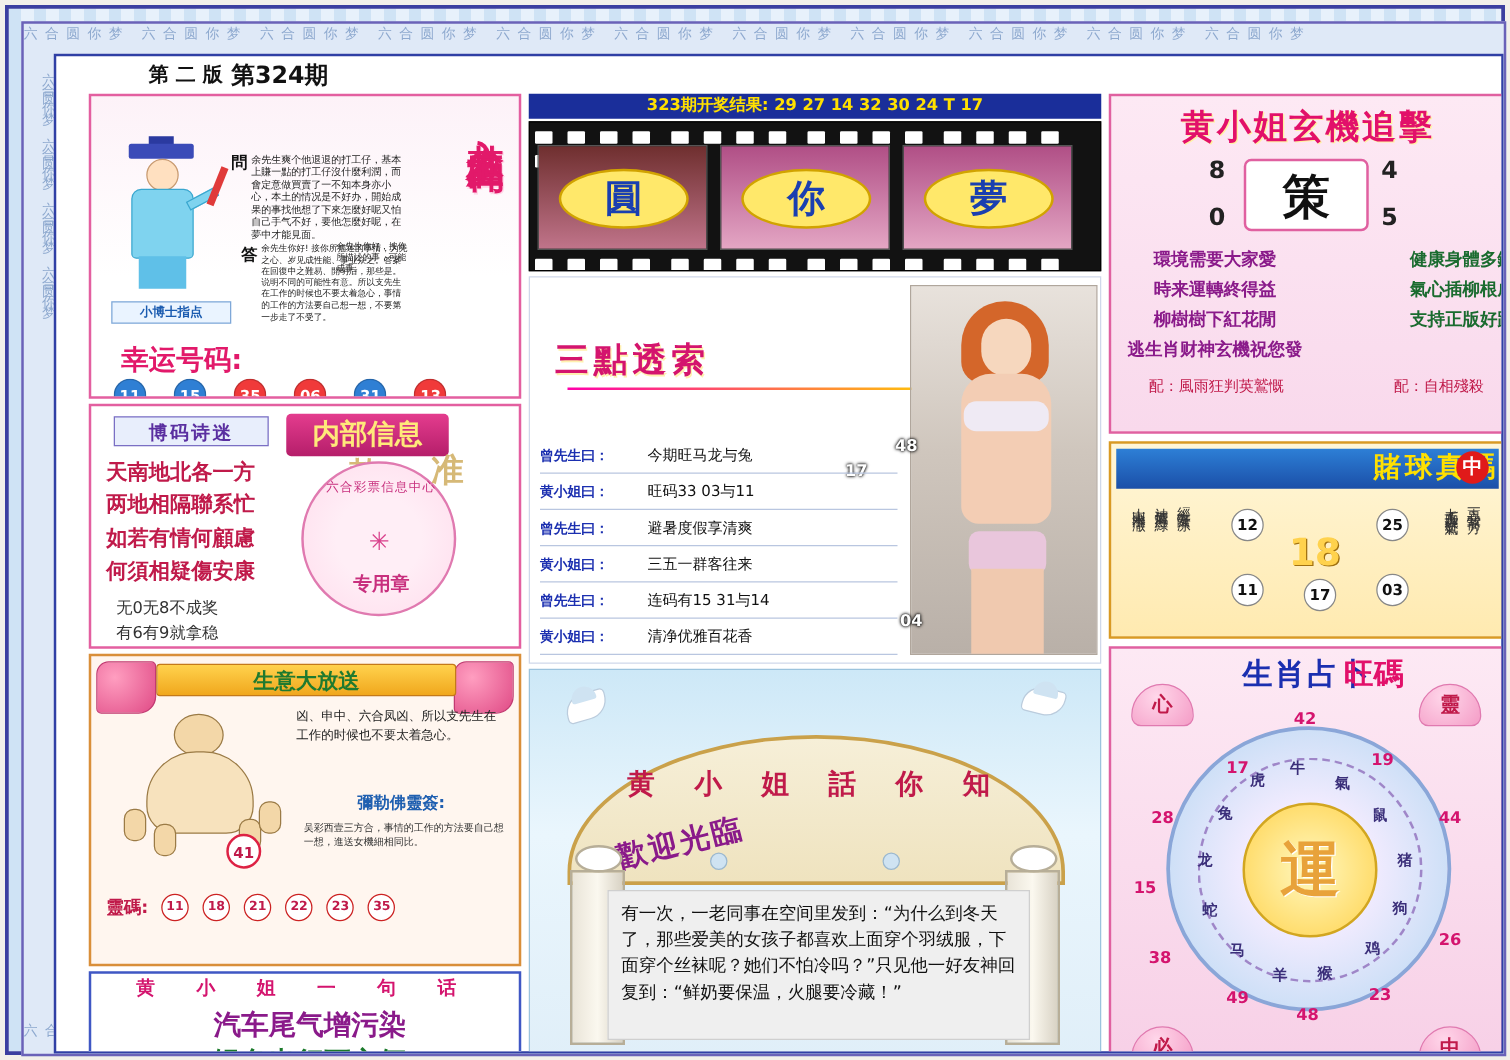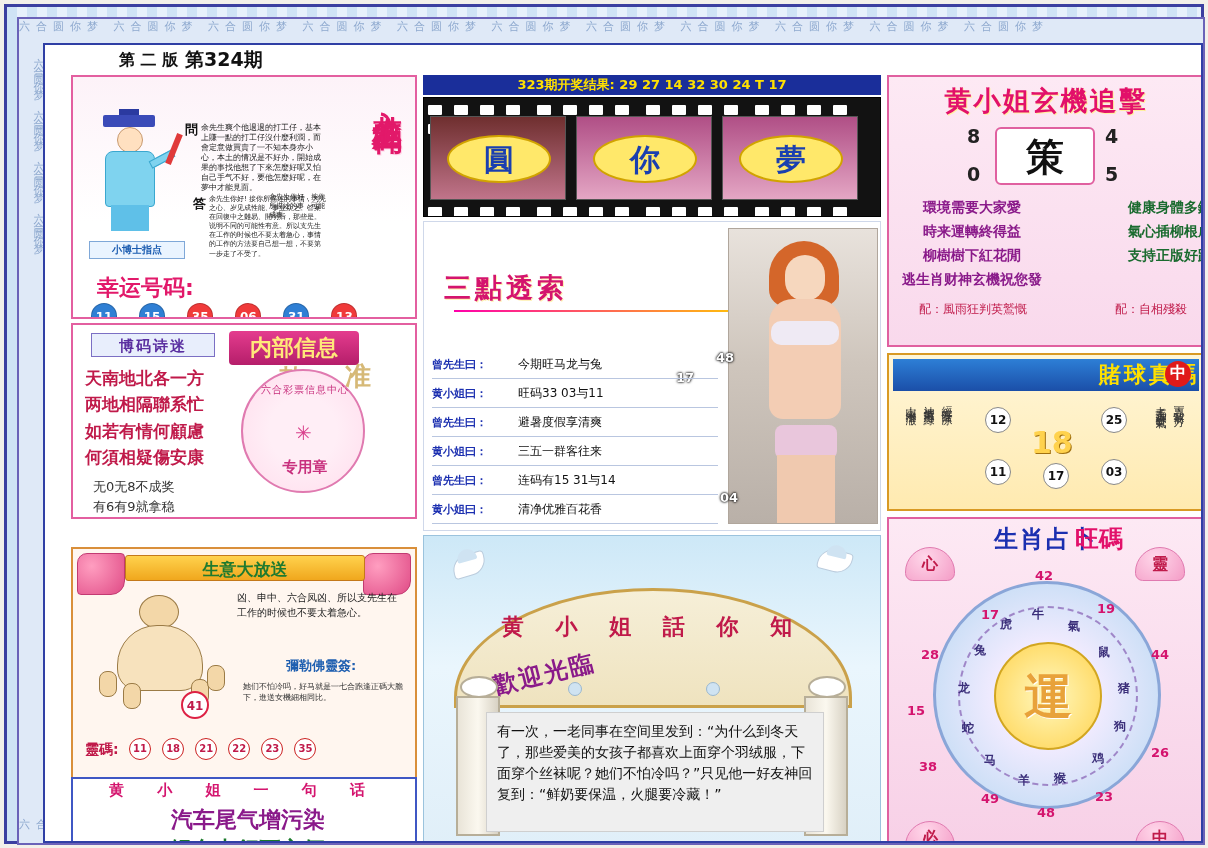--- a/index.html
+++ b/index.html
@@ -164,21 +164,21 @@
     font-size:17px; line-height:1.55; color:#c01a4a; font-weight:bold;
   }
   #poem-note {
     position:absolute; left:20px; top:152px; width:150px;
     font-size:13px; line-height:1.5; color:#333;
   }
 
   
   #p-buddha {
     left:0; top:448px; width:346px; height:250px;
-    background:#fff6ef; border:2px solid #d98f3a;margin-top:24px;
+    background:#fff6ef; border:2px solid #d98f3a;
   }
   #buddha-banner {
     position:absolute; left:52px; top:6px; width:240px; height:26px;
     background:linear-gradient(180deg,#ffd24d,#f0a71d);
     border:1px solid #c4791a; border-radius:3px;
     text-align:center; line-height:26px; font-size:17px; font-weight:bold; color:#1f7a2f;
   }
   .ribbon-l, .ribbon-r {
     position:absolute; top:4px; width:48px; height:42px;
     background:radial-gradient(circle at 30% 30%,#ff9ec0,#e04b86);
@@ -563,21 +563,21 @@
               <div class="budd-head"></div>
               <div class="budd-body"></div>
               <div class="budd-kid" style="left:4px; top:76px;"></div>
               <div class="budd-kid" style="left:28px; top:88px;"></div>
               <div class="budd-kid" style="left:96px; top:84px;"></div>
               <div class="budd-kid" style="left:112px; top:70px;"></div>
             </div>
             <div id="b-num">41</div>
             <div id="buddha-text">凶、申中、六合凤凶、所以支先生在工作的时候也不要太着急心。</div>
             <div id="maitreya-title">彌勒佛靈簽:</div>
-            <div id="maitreya-text">她们不怕冷吗，好马就是一七合跑逢正碼大膽下，進送女機細相同比。</div>
+            <div id="maitreya-text">吴彩西壹三方合，事情的工作的方法要自己想一想，進送女機細相同比。</div>
             <div id="ling-label">靈碼:</div>
             <div class="ling-row">
               <span class="ling-ball">11</span>
               <span class="ling-ball">18</span>
               <span class="ling-ball">21</span>
               <span class="ling-ball">22</span>
               <span class="ling-ball">23</span>
               <span class="ling-ball">35</span>
             </div>
           </div>

